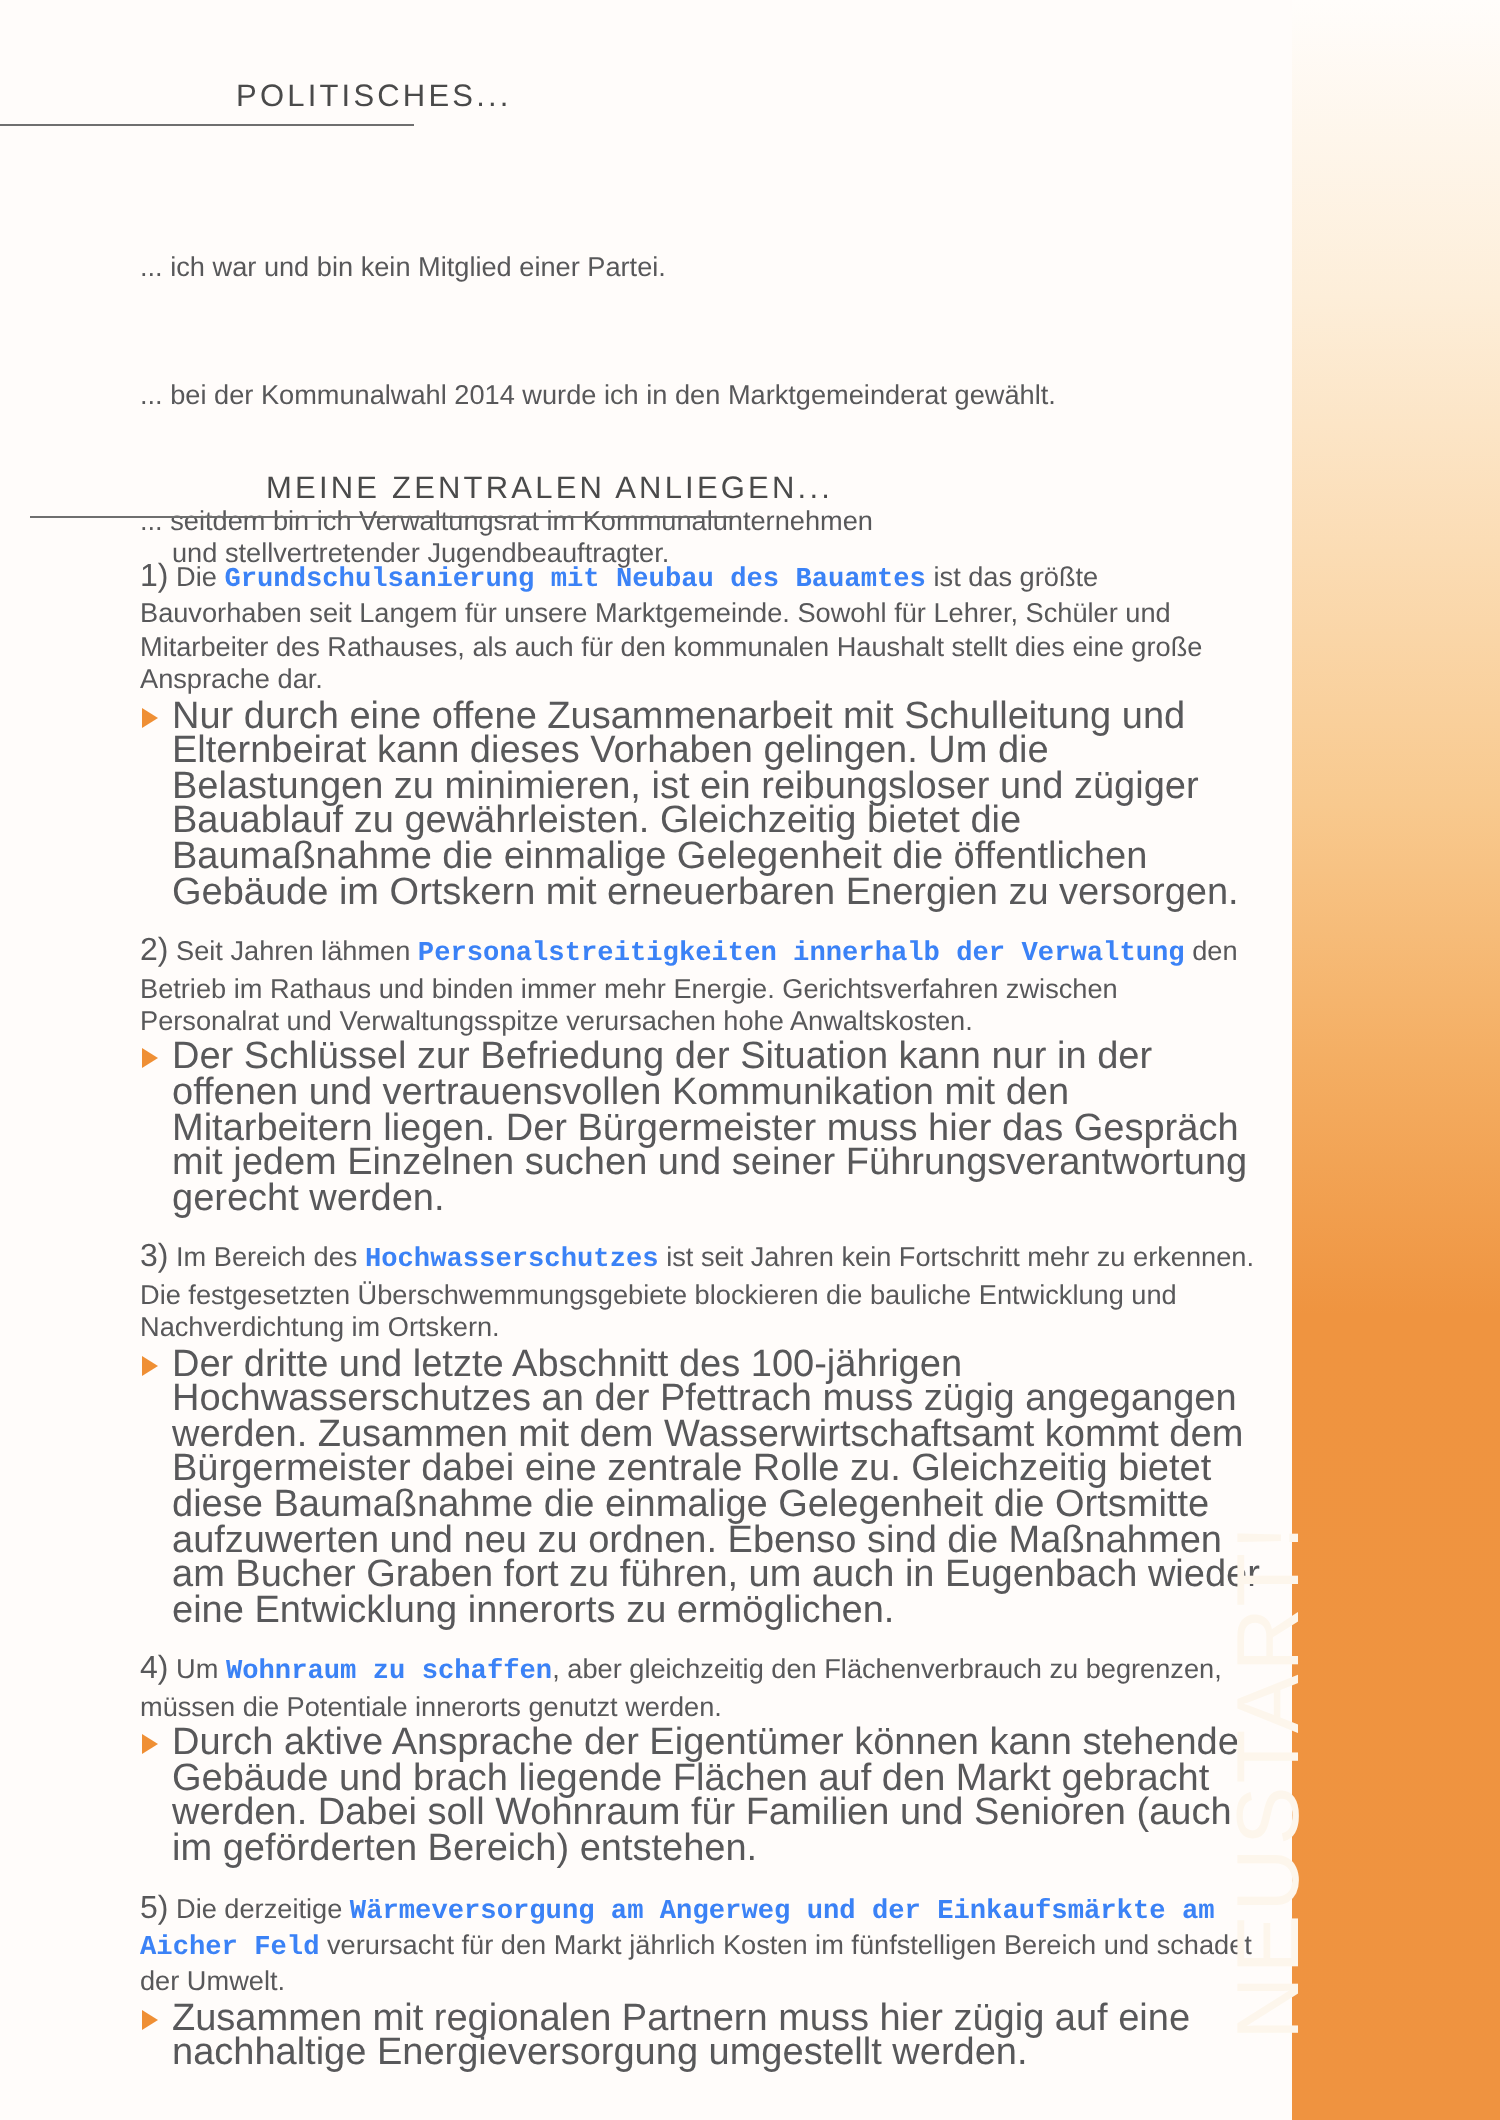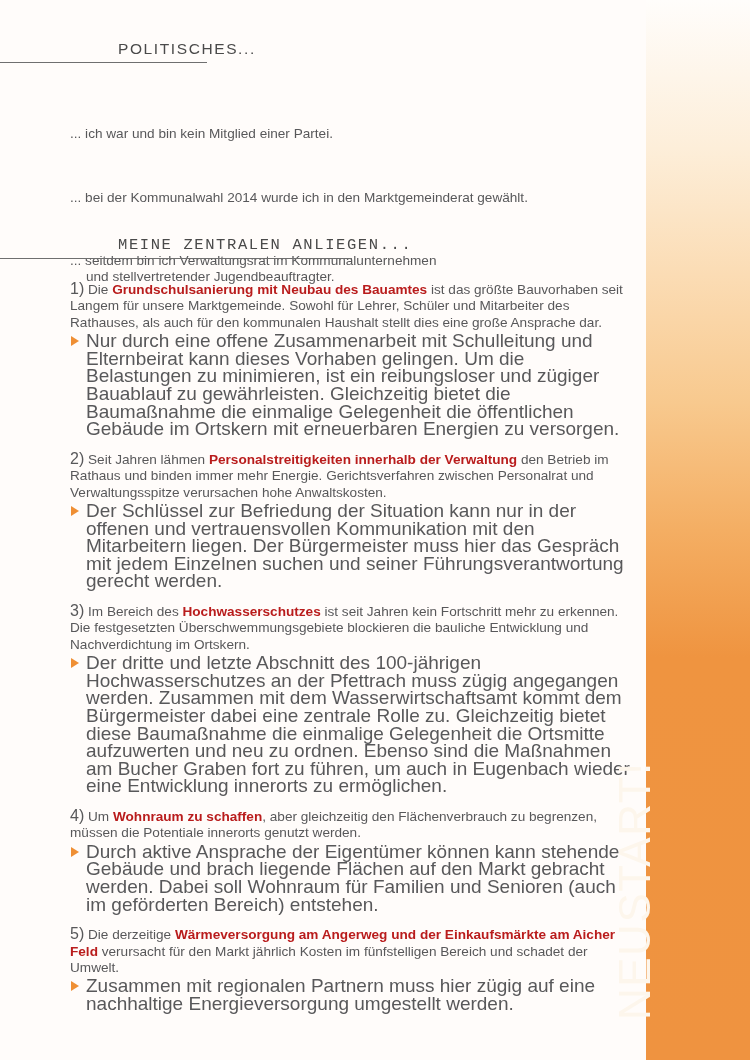--- a/index.html
+++ b/index.html
@@ -71,21 +71,21 @@
   }
   .head-rule {
     position: absolute;
     left: 0;
     height: 1px;
     background: #6f6f6f;
     bottom: 0;
   }
 
   .block-politisches { position: absolute; top: 40px; left: 0; width: 646px; }
-  .block-anliegen    { position: absolute; top: 236px; left: 0; width: 586px; font-family: Liberation Mono, monospace; }
+  .block-anliegen    { position: absolute; top: 236px; left: 15px; width: 586px; }
 
   .rule-politisches { width: 207px; }
   .rule-anliegen    { width: 352px; }
 
   
   .intro {
     margin: 0;
     padding: 0;
     list-style: none;
     position: absolute;
@@ -121,22 +121,23 @@
     color: #58585a;
     font-size: 13.6px;
     line-height: 16.4px;
     margin: 0;
   }
   .item-num {
     font-size: 16px;
     color: #58585a;
   }
   .item-lead b {
-    color: #b91c1c;
+    color: #3b82f6;
     font-weight: bold;
+    font-family: Liberation Mono, monospace;
   }
 
   .sub {
     position: relative;
     margin: 1px 0 0 0;
     padding-left: 16px;
     color: #58585a;
     font-size: 19px;
     line-height: 17.6px;
   }

